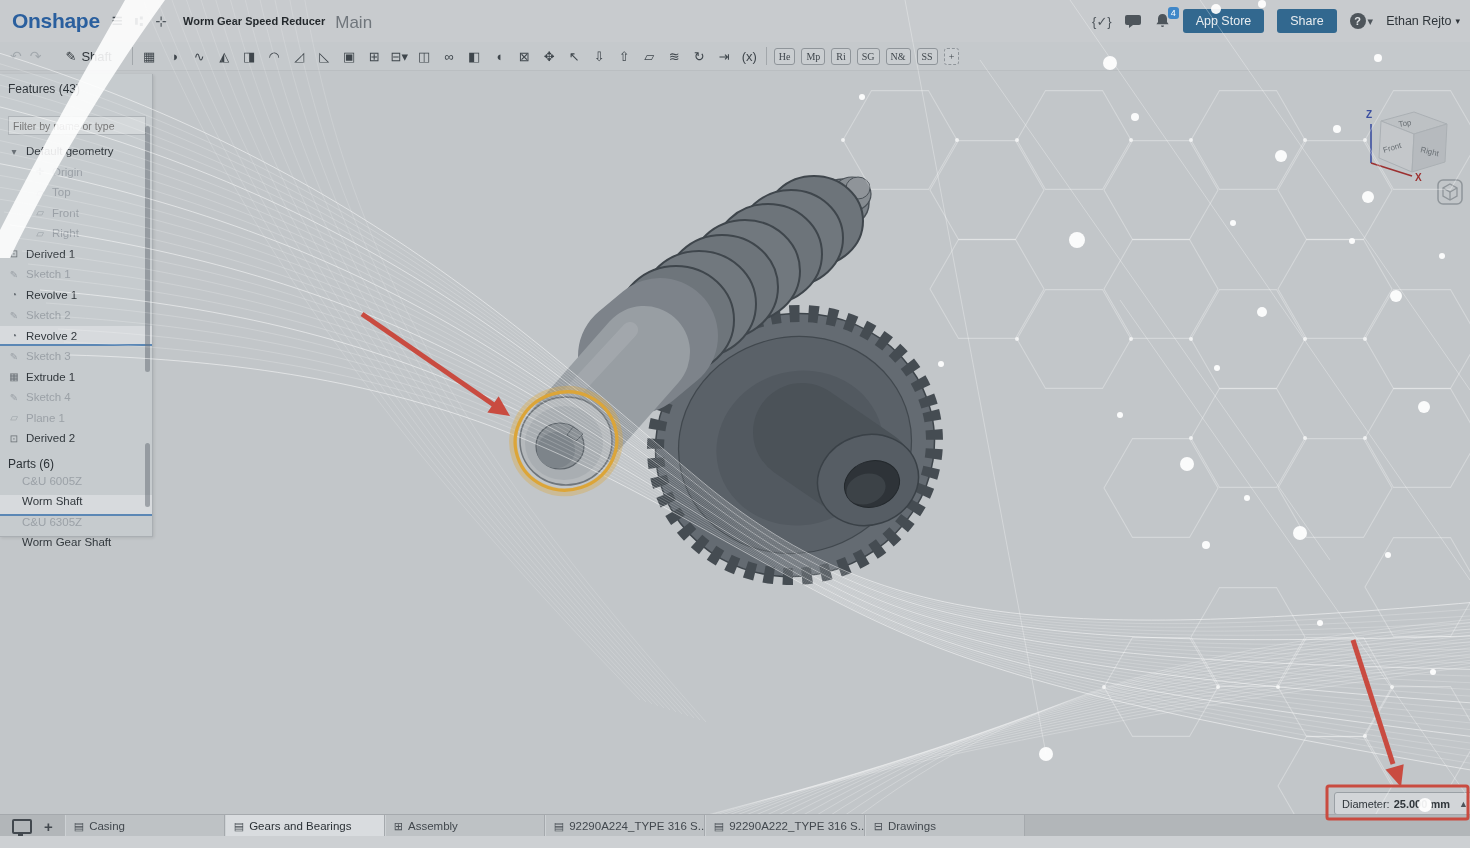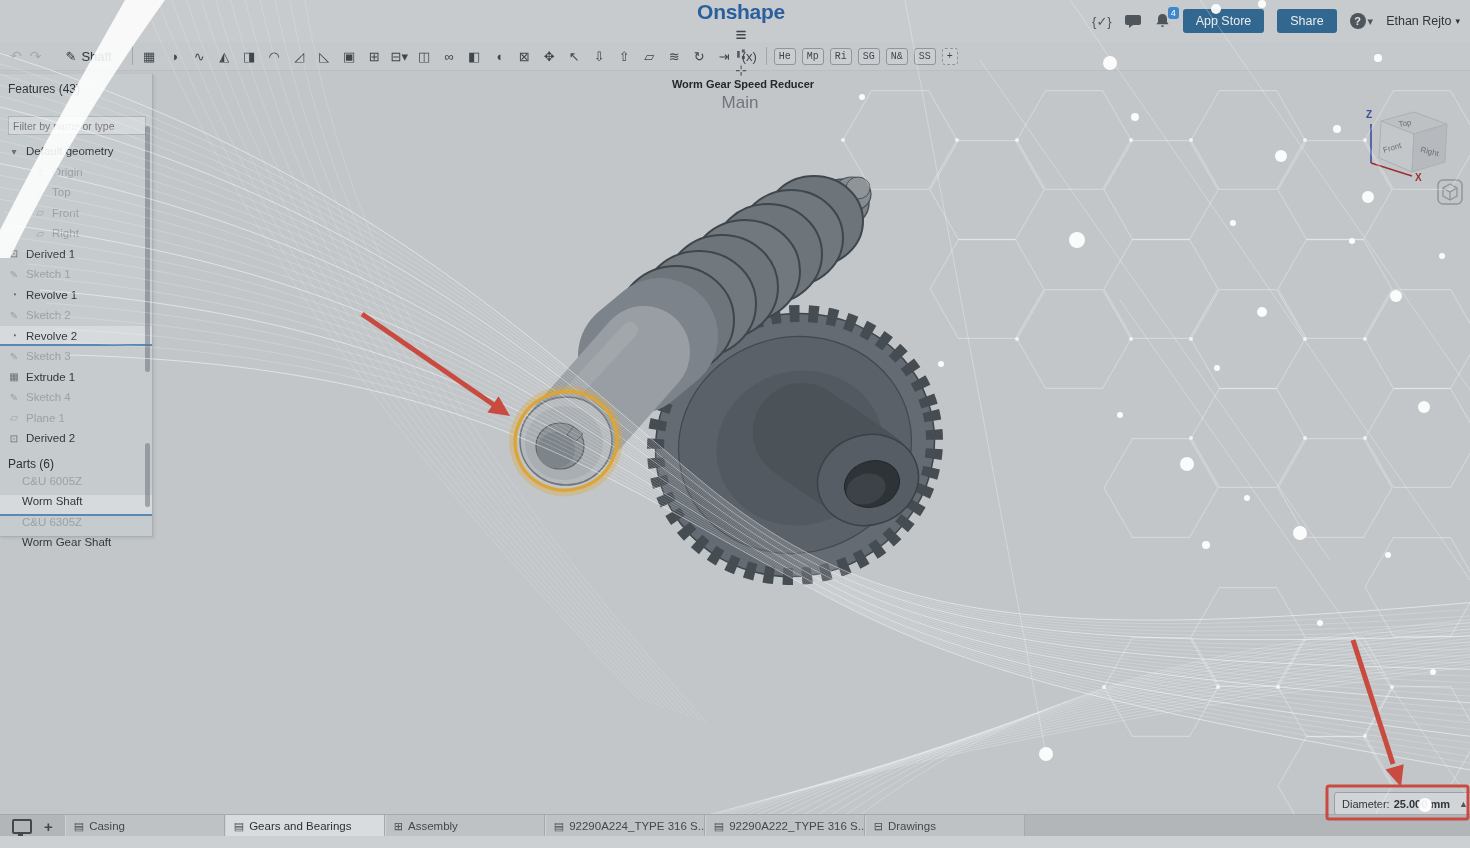--- a/index.html
+++ b/index.html
@@ -1,20 +1,20 @@
 <!DOCTYPE html>
 <html><head>
 <meta charset="utf-8">
 <style>
   html,body{margin:0;padding:0;background:#9aa0a4;}
   .app{position:relative;width:1470px;height:848px;background:#c2c6c9;overflow:hidden;
        font-family:"Liberation Sans",sans-serif;color:#3a4046;-webkit-user-select:none;}
   
   .titlebar{position:absolute;left:0;top:0;right:0;height:42px;z-index:20;
-            display:flex;align-items:center;background:rgba(255,255,255,0.10);flex-direction:column;}
+            display:flex;align-items:center;background:rgba(255,255,255,0.10);}
   .logo{color:#2a5f9e;font-weight:bold;font-size:21px;letter-spacing:-0.3px;margin-left:12px;}
   .hamburger{font-size:19px;color:#3f464c;margin-left:12px;cursor:pointer;}
   .sm-ic{font-size:14px;color:#4e555b;margin-left:12px;}
   .doc-title{font-size:11px;font-weight:bold;color:#23282c;margin-left:16px;}
   .branch{font-size:17px;color:#70767c;margin-left:10px;margin-top:3px;}
   .tb-right{position:absolute;right:10px;top:0;height:42px;display:flex;align-items:center;gap:13px;}
   .hdr-ic{color:#4e555b;font-size:13px;display:flex;align-items:center;}
   .bell-wrap{position:relative;}
   .badge{position:absolute;top:-6px;right:-9px;background:#3f87c8;color:#fff;font-size:9px;
          border-radius:3px;padding:1px 3px;line-height:10px;}
@@ -28,21 +28,21 @@
   .toolbar{position:absolute;left:0;top:42px;right:0;height:28px;z-index:20;display:flex;
            align-items:center;background:rgba(255,255,255,0.06);border-bottom:1px solid rgba(0,0,0,0.05);}
   .undo-redo{display:flex;gap:8px;margin-left:10px;color:#a2a8ad;font-size:14px;}
   .sketch-btn{display:flex;align-items:center;gap:5px;margin:0 10px 0 18px;font-size:13px;
               color:#2f353a;background:none;border:none;font-family:inherit;cursor:pointer;}
   .sep{width:1px;height:18px;background:rgba(60,66,72,0.25);margin:0 4px;}
   .tb-icons{display:flex;align-items:center;}
   .tb-icon{width:25px;height:22px;display:flex;align-items:center;justify-content:center;
            background:none;border:none;color:#3f464c;font-size:13px;padding:0;cursor:pointer;}
   .cf-btn{border:1px solid #8f959a;border-radius:3px;background:rgba(255,255,255,0.10);
-          color:#3f464c;font-size:10px;padding:2px 4px;margin:0 3px;font-family:Liberation Mono, monospace;cursor:pointer;}
+          color:#3f464c;font-size:10px;padding:2px 4px;margin:0 3px;font-family:Liberation Serif, serif;cursor:pointer;}
   .cf-add{border-style:dashed;}
   
   .features-panel{position:absolute;left:0;top:74px;width:152px;height:462px;z-index:20;
       background:rgba(205,209,212,0.45);border-right:1px solid rgba(105,111,117,0.30);
       border-bottom:1px solid rgba(105,111,117,0.30);box-shadow:1px 1px 3px rgba(0,0,0,0.10);
       font-size:11.5px;}
   .fp-header{font-size:12px;font-weight:normal;color:#2b3136;padding:8px 0 4px 8px;}
   .fp-filter{margin:16px 8px 6px 8px;}
   .fp-filter input{width:128px;height:17px;border:1px solid #aeb3b7;background:rgba(255,255,255,0.25);
       font-size:10.5px;color:#5a6066;padding:0 4px;font-family:inherit;}

